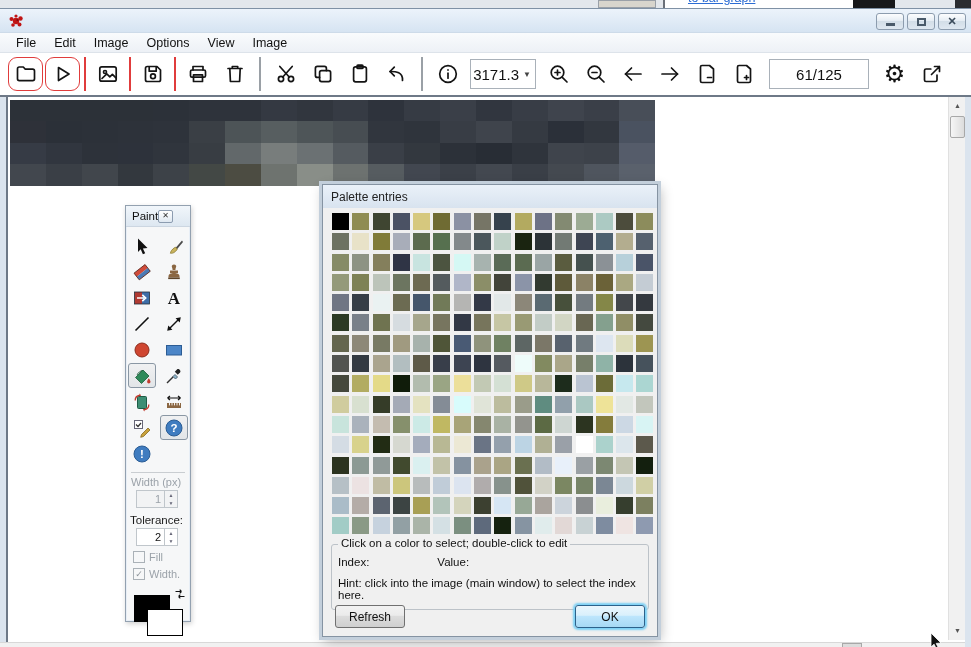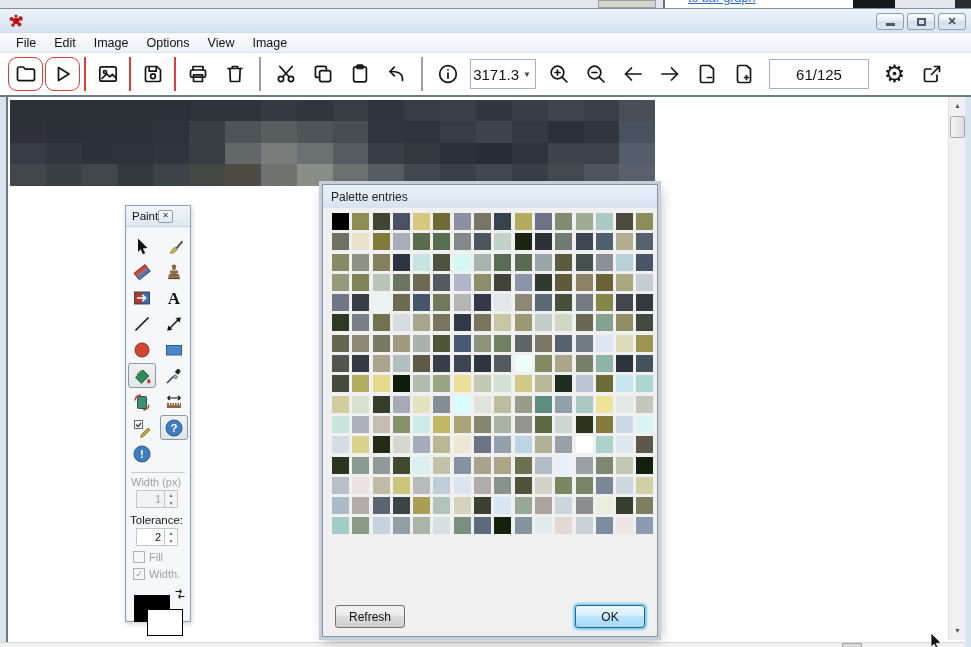--- a/index.html
+++ b/index.html
@@ -818,17 +818,25 @@
       <div style="background: rgb(94, 106, 124);"></div>
       <div style="background: rgb(21, 34, 15);"></div>
       <div style="background: rgb(134, 148, 162);"></div>
       <div style="background: rgb(224, 236, 236);"></div>
       <div style="background: rgb(226, 216, 214);"></div>
       <div style="background: rgb(200, 210, 212);"></div>
       <div style="background: rgb(126, 140, 160);"></div>
       <div style="background: rgb(239, 228, 226);"></div>
       <div style="background: rgb(142, 154, 176);"></div>
     </div>
+  <div class="pal-group">
+    <span class="pal-legend">Click on a color to select; double-click to edit</span>
+    <div class="iv-row">
+      <span>Index:</span>
+      <span class="iv-value">Value:</span>
+    </div>
+    <div class="hint">Hint: click into the image (main window) to select the index here.</div>
+  </div>
   <div class="btn-row">
     <div class="btn">Refresh</div>
     <div class="btn btn-ok">OK</div>
   </div>
 </div>
 
 </body></html>

